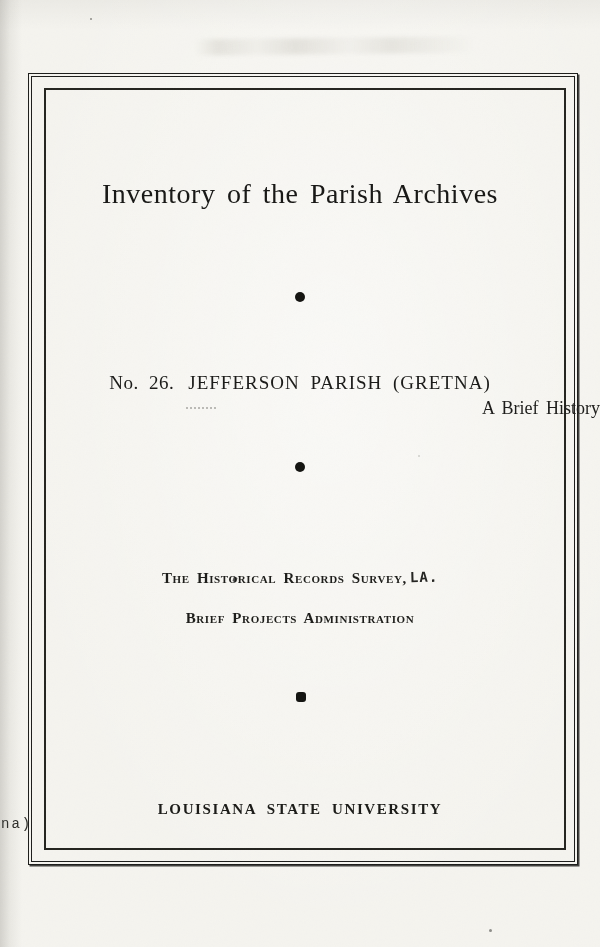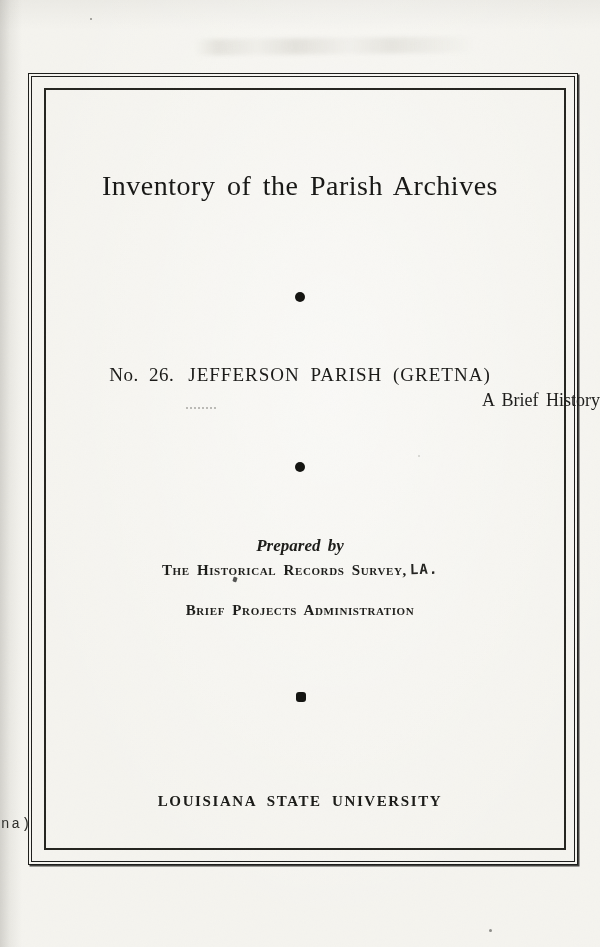--- a/index.html
+++ b/index.html
@@ -33,21 +33,21 @@
     border: 4px double #1d1d1b;
     box-shadow: 1.5px 1.5px 0 rgba(20,20,18,0.8);
   }
   .frame-inner {
     position: absolute;
     left: 44px; top: 88px;
     width: 522px; height: 762px;
     border: 2px solid #24241f;
   }
   
-  .centered { position: absolute; left: 0; width: 600px; text-align: center; }
+  .centered { position: absolute; left: 0; width: 600px; text-align: center; margin-top: 8px; }
   .title {
     font-size: 28px;
     line-height: 34px;
     letter-spacing: 0.5px;
     word-spacing: 4px;
     color: #171715;
   }
   .heading {
     font-size: 19px;
     letter-spacing: 1px;
@@ -150,21 +150,20 @@
   <div class="dot" style="left:295px; top:292px"></div>
 
   <div class="centered heading" style="top:364px">
     <span class="no">No. 26.</span><span>JEFFERSON PARISH (GRETNA)</span>
   </div>
   <div class="centered subtitle" style="top:390px">A Brief History</div>
   <div class="pencil-dash"></div>
 
   <div class="dot" style="left:295px; top:462px"></div>
 
-  <div class="centered prepared" style="top:536px">Prepared by</div>
   <div class="centered smallcaps" style="top:562px">
     <span>The Historical Records Survey,</span><span class="handwritten">LA.</span>
   </div>
   <div class="pencil-mark"></div>
   <div class="centered smallcaps" style="top:602px">Brief Projects Administration</div>
 
   <div class="dot" style="left:296px; top:692px; border-radius:3px"></div>
 
   <div class="centered publisher" style="top:793px">LOUISIANA STATE UNIVERSITY</div>
 

